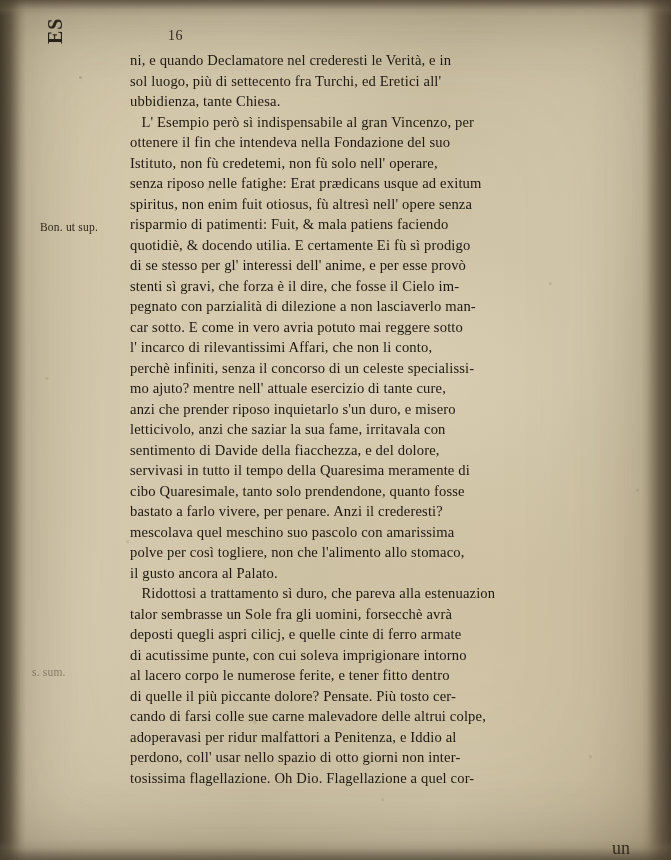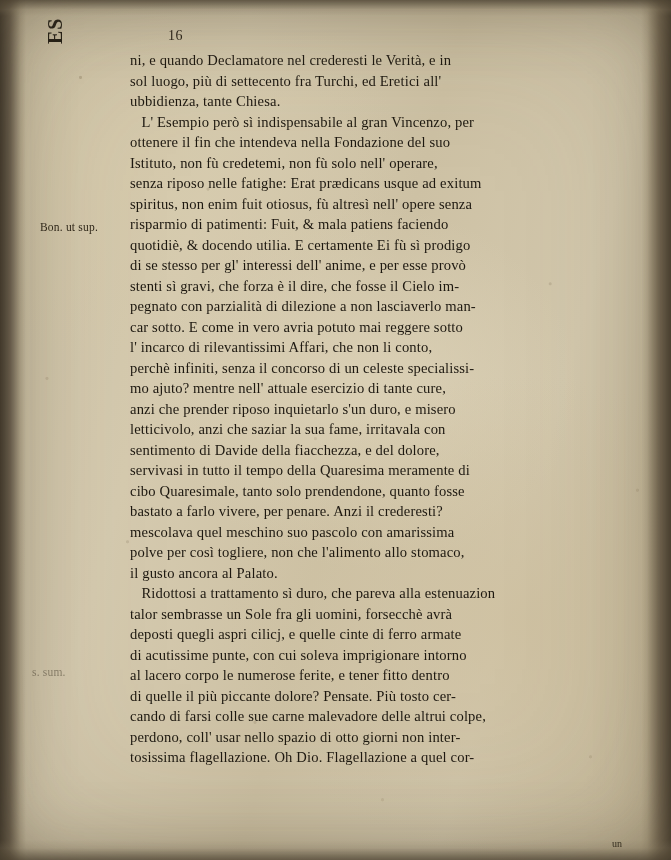--- a/index.html
+++ b/index.html
@@ -121,21 +121,21 @@
   }
   .ln {
     display: block;
     white-space: pre;
     text-indent: 0;
   }
   .ital { }
   #catchword {
     position: absolute;
     left: 612px; top: 838px;
-    font-size: 10px;
+    font-size: 18px;
     color: #221c12;
     font-family: "Liberation Serif", serif;
   }
   
   #vignette {
     position: absolute;
     left: 0; top: 0; width: 671px; height: 860px;
     box-shadow: inset 0 0 70px rgba(80,68,48,0.45), inset 0 0 160px rgba(90,78,56,0.25);
     pointer-events: none;
   }
@@ -188,20 +188,21 @@
       <span class="ln">mescolava quel meschino suo pascolo con amarissima</span>
       <span class="ln">polve per così togliere, non che l'alimento allo stomaco,</span>
       <span class="ln">il gusto ancora al Palato.</span>
       <span class="ln">   Ridottosi a trattamento sì duro, che pareva alla estenuazion</span>
       <span class="ln">talor sembrasse un Sole fra gli uomini, forsecchè avrà</span>
       <span class="ln">deposti quegli aspri cilicj, e quelle cinte di ferro armate</span>
       <span class="ln">di acutissime punte, con cui soleva imprigionare intorno</span>
       <span class="ln">al lacero corpo le numerose ferite, e tener fitto dentro</span>
       <span class="ln">di quelle il più piccante dolore? Pensate. Più tosto cer-</span>
       <span class="ln">cando di farsi colle sue carne malevadore delle altrui colpe,</span>
+      <span class="ln">adoperavasi per ridur malfattori a Penitenza, e Iddio al</span>
       <span class="ln">perdono, coll' usar nello spazio di otto giorni non inter-</span>
       <span class="ln">tosissima flagellazione. Oh Dio. Flagellazione a quel cor-</span>
 
     </p>
   </div>
 
   <div id="catchword">un</div>
 
   <div id="vignette"></div>
 </div>

